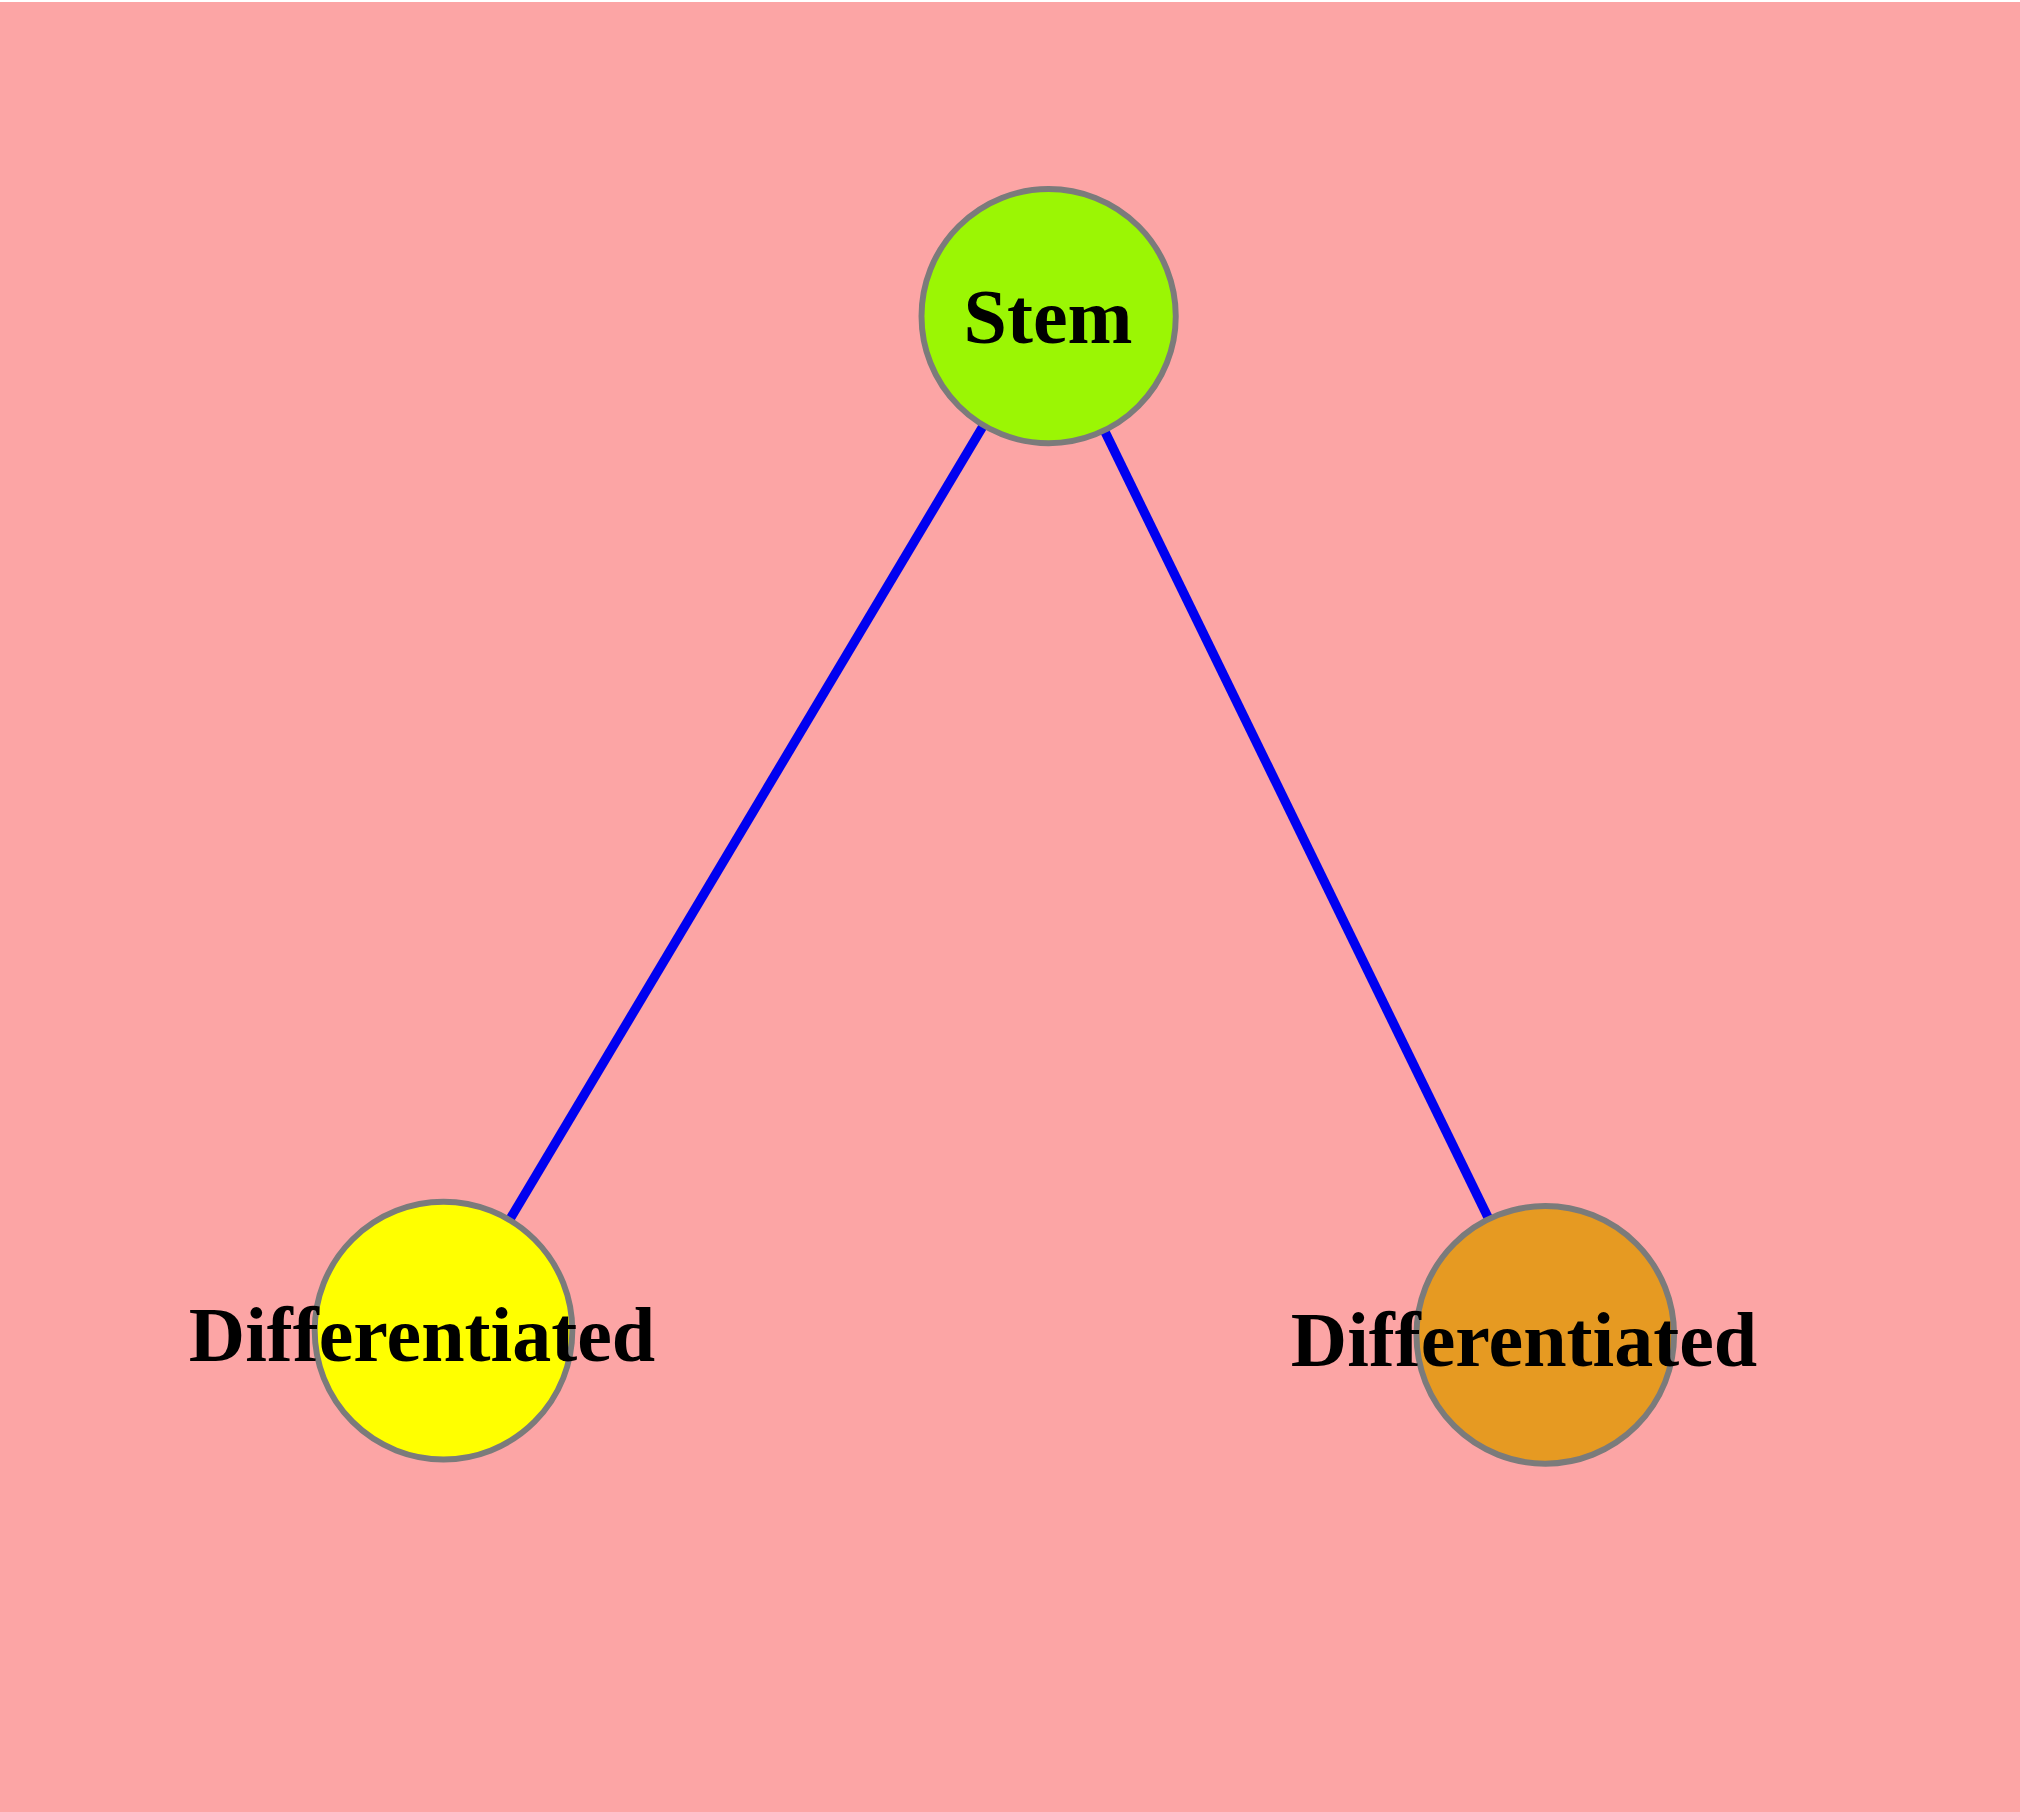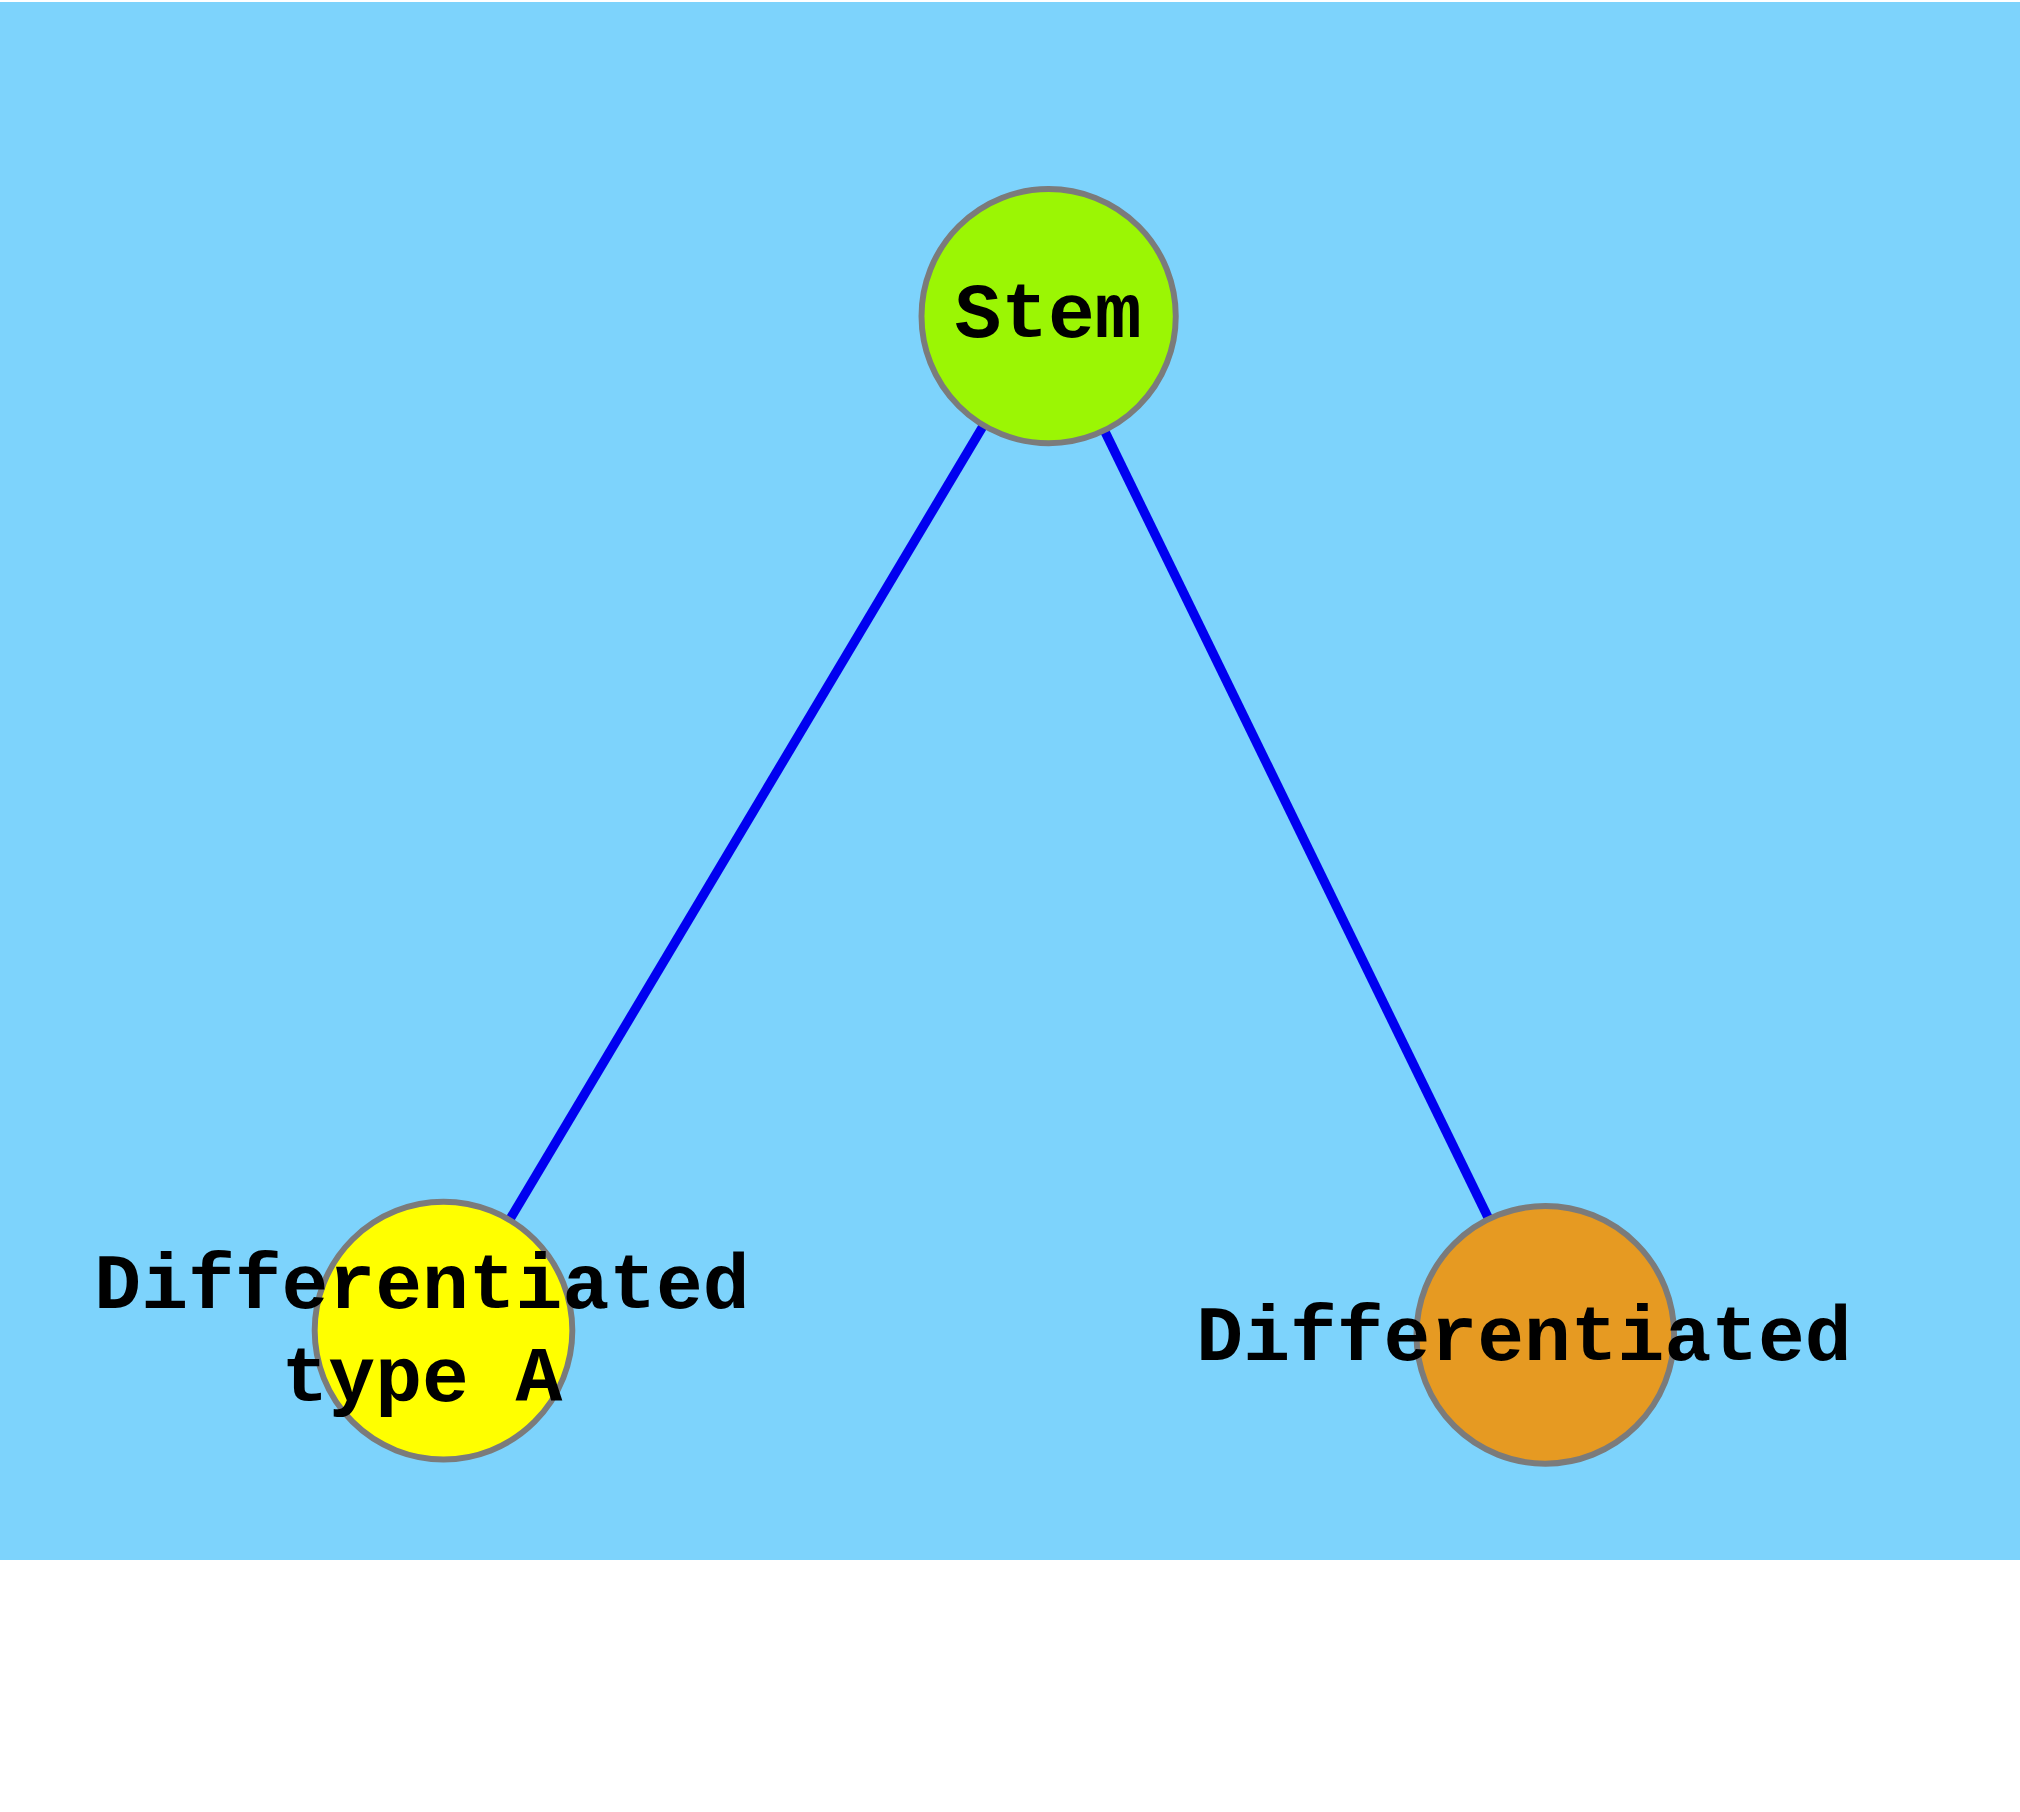--- a/index.html
+++ b/index.html
@@ -2,26 +2,26 @@
 <html style="font-size:13.6px"><head>
 <meta charset="utf-8">
 <style>
   html, body {
     margin: 0;
     padding: 0;
   }
   .canvas {
     position: relative;
     width: 2021px;
-    height: 1560px;
-    background: #7dd3fc;
+    height: 1812px;
+    background: #fca5a5;
     border-top: 2.5px solid #FFFFFF;
     box-sizing: border-box;
     overflow: hidden;
-    font-family: Liberation Mono, monospace;
+    font-family: Liberation Serif, serif;
   }
   .graph-svg {
     position: absolute;
     left: 0;
     top: -2.5px;
     width: 2021px;
     height: 1812px;
   }
   .edge {
     stroke-width: 11px;
@@ -62,21 +62,20 @@
     <circle class="node-circle" cx="523" cy="1570" r="152" fill="#FFFF00"></circle>
     <circle class="node-circle" cx="1823" cy="1575" r="152" fill="#E69A22"></circle>
   </svg>
 
   <div class="node-label label-stem">
     <span class="label-line">Stem</span>
   </div>
 
   <div class="node-label label-type-a">
     <span class="label-line">Differentiated</span>
-    <span class="label-line">type A</span>
   </div>
 
   <div class="node-label label-type-b">
     <span class="label-line">Differentiated</span>
   </div>
 
 </div>
 
 
 </body></html>

